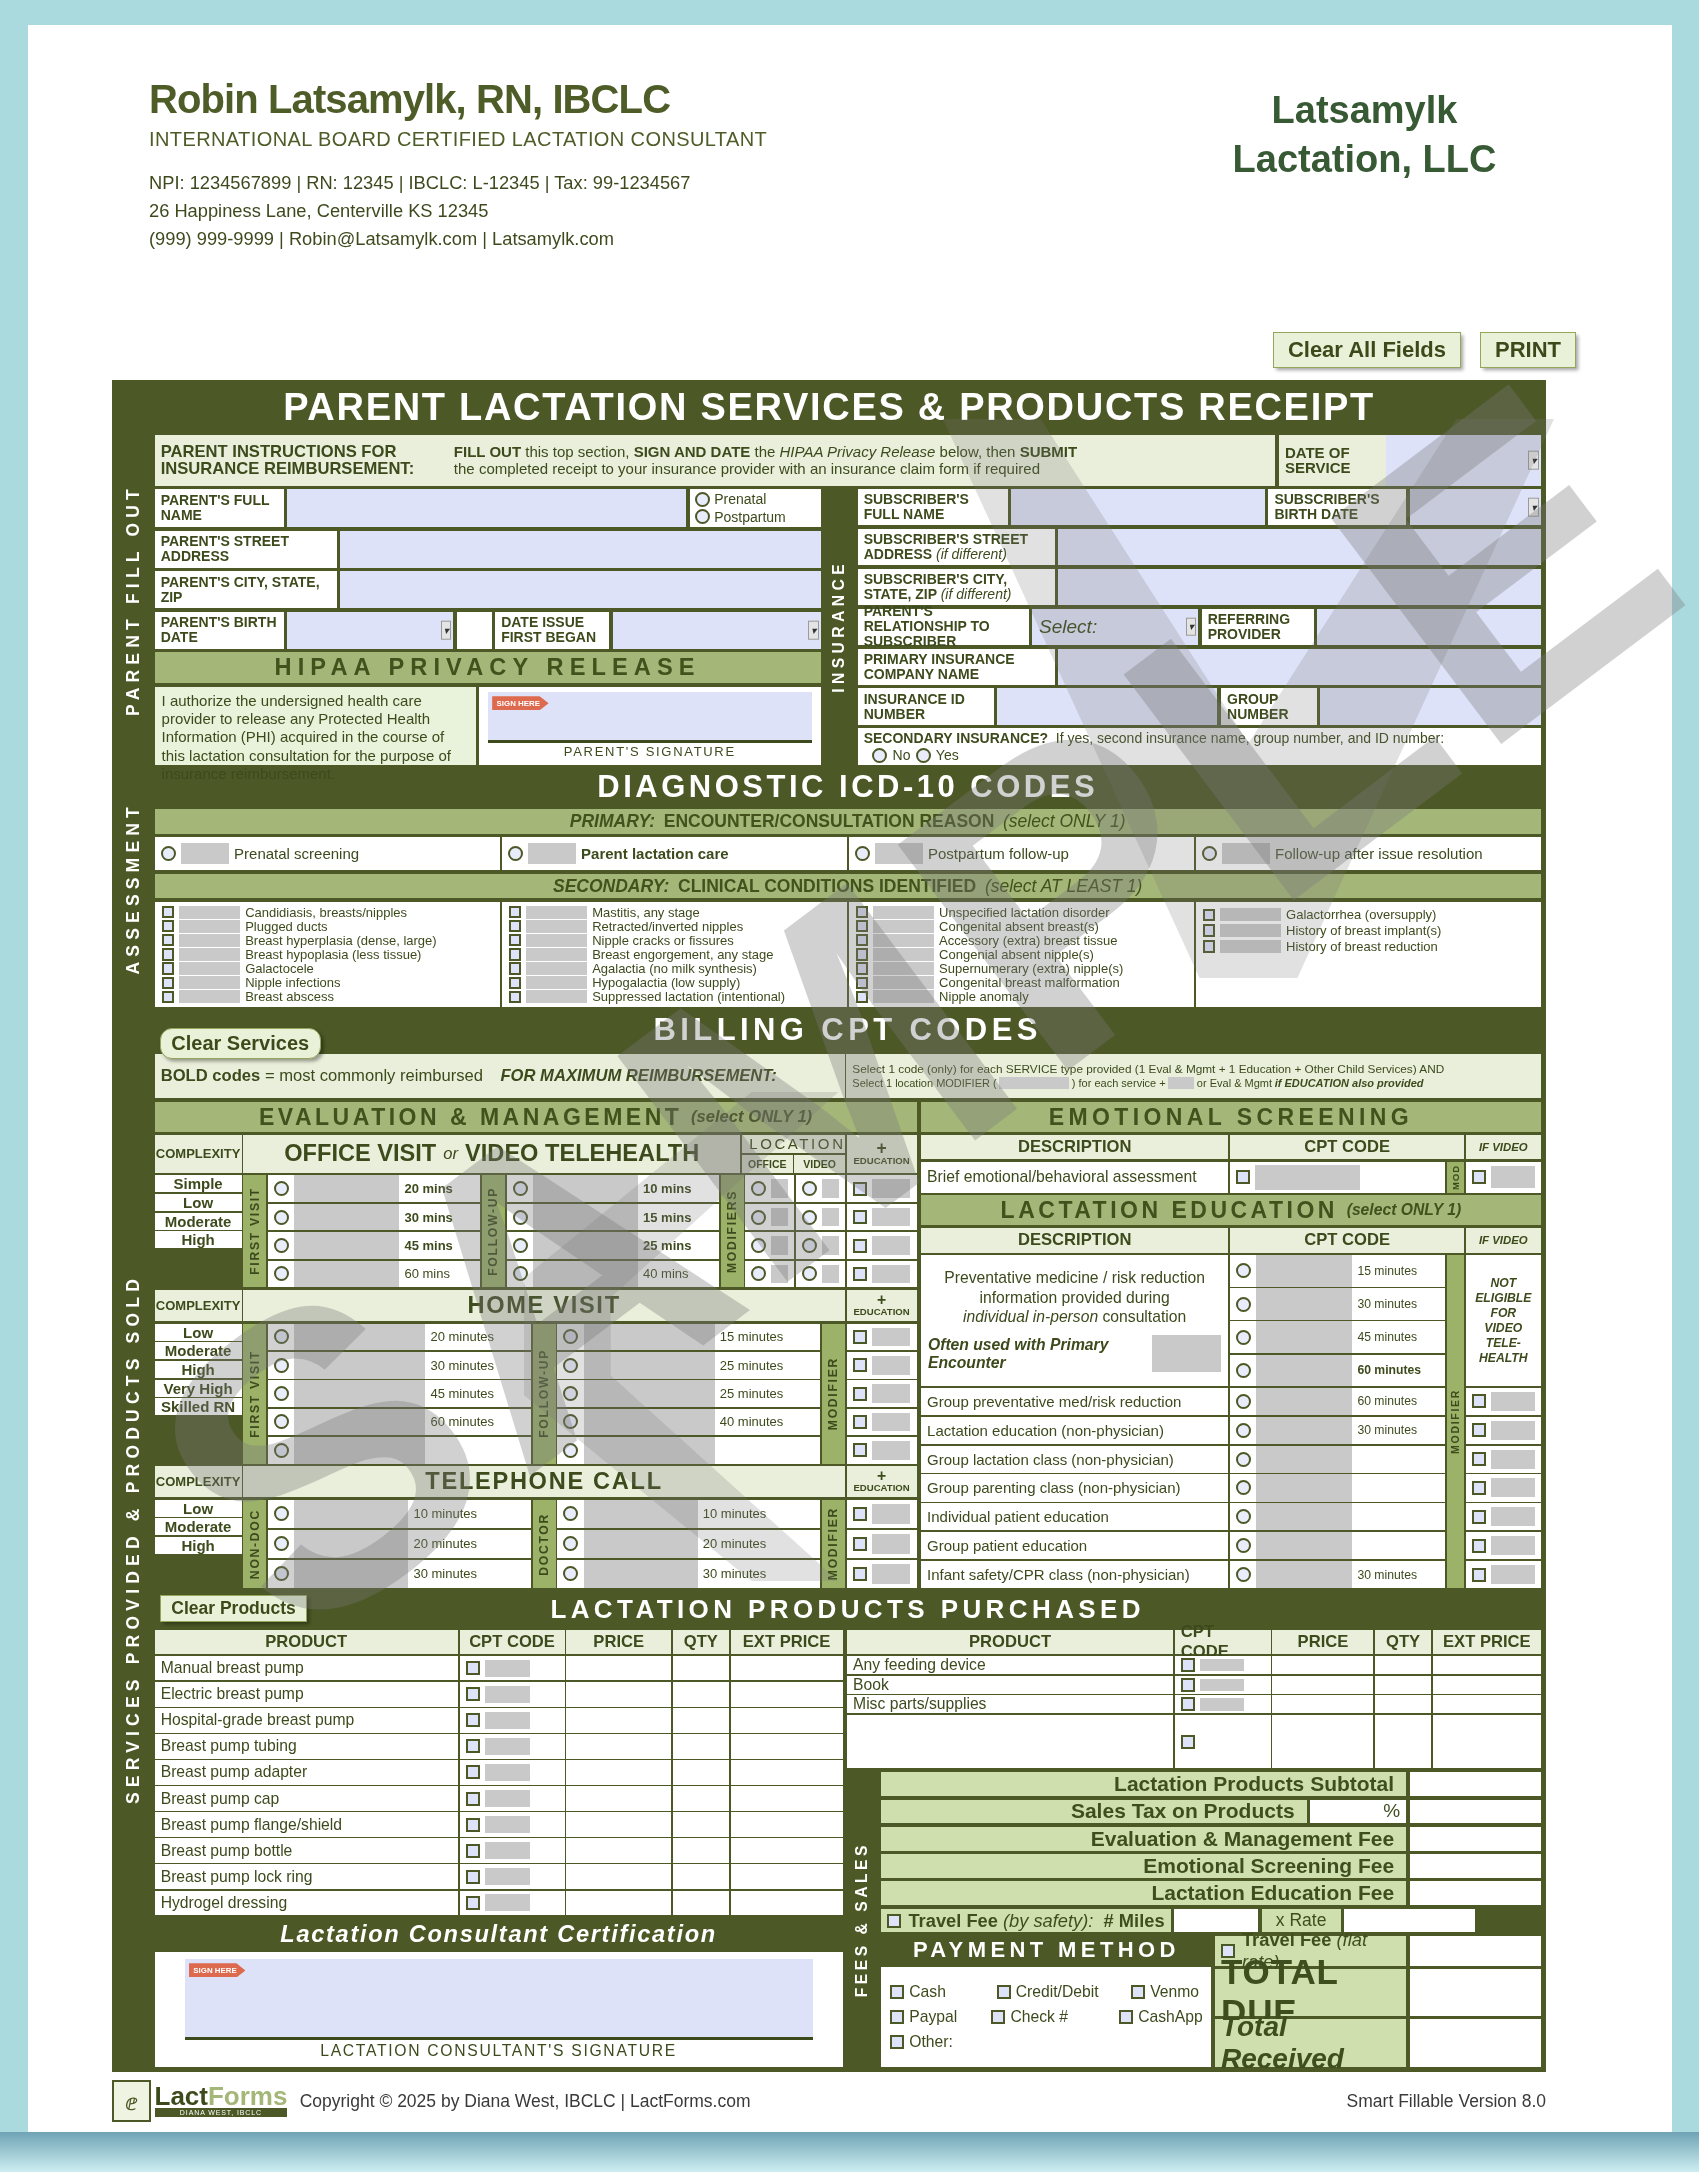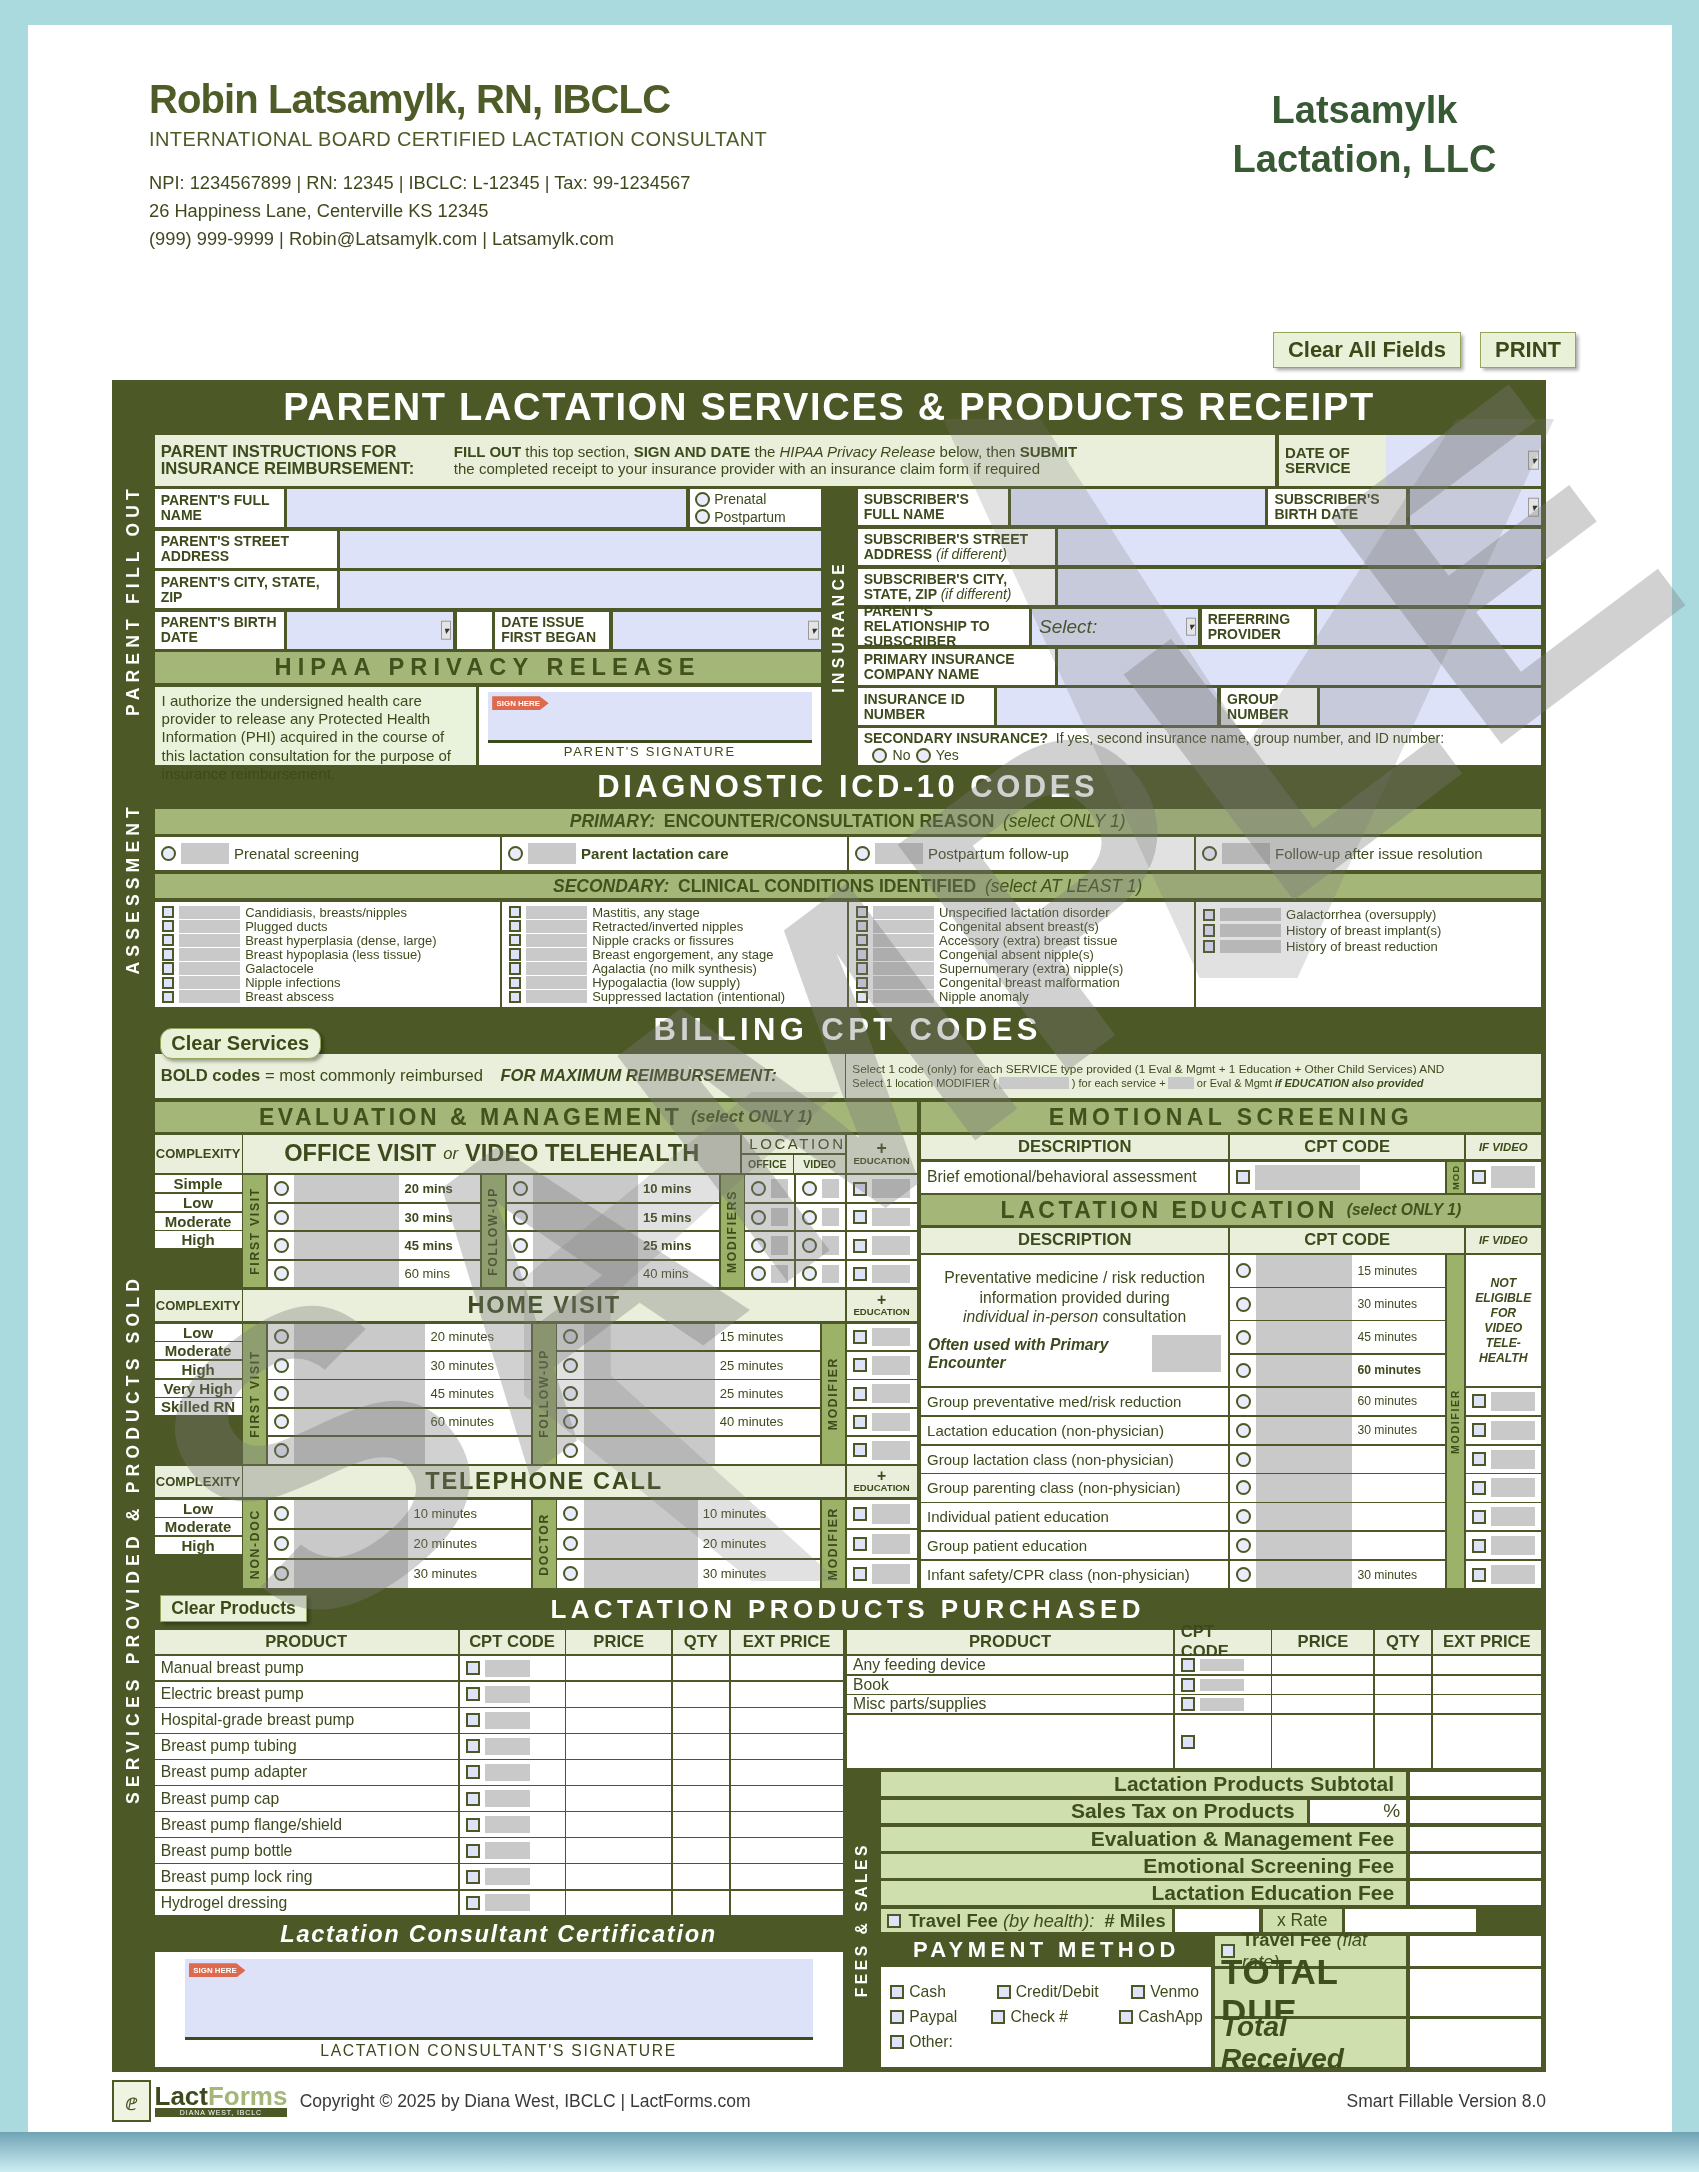--- a/index.html
+++ b/index.html
@@ -1296,21 +1296,21 @@
               </div>
               <div class="row grow">
                 <div class="cell feelbl grow" style="background:#cfdfad;">
                     <span>Lactation Education Fee</span>
                   </div>
                 <div class="cell" style="width:131px;flex:none;"></div>
               </div>
               <div class="row grow">
                 <div class="cell" style="background:#cfdfad;gap:7px;">
                   <span class="chk"></span>
-                  <span style="font-size:18.3px;color:#3f4e1e;"><span class="b">Travel Fee</span> <span class="it">(by health):</span>&nbsp;&nbsp;<span class="b"># Miles</span></span>
+                  <span style="font-size:18.3px;color:#3f4e1e;"><span class="b">Travel Fee</span> <span class="it">(by safety):</span>&nbsp;&nbsp;<span class="b"># Miles</span></span>
                 </div>
                 <div class="cell" style="width:84px;flex:none;"></div>
                 <div class="cell" style="width:79px;flex:none;background:#cfdfad;justify-content:center;">
                     <span style="font-size:17.5px;color:#3f4e1e;">x Rate</span>
                   </div>
                 <div class="cell" style="width:131px;flex:none;"></div>
               </div>
 
               <div class="row" style="flex:none;height:131px;gap:3.5px;">
                 <div class="col" style="flex:none;width:330px;gap:2.6px;">

